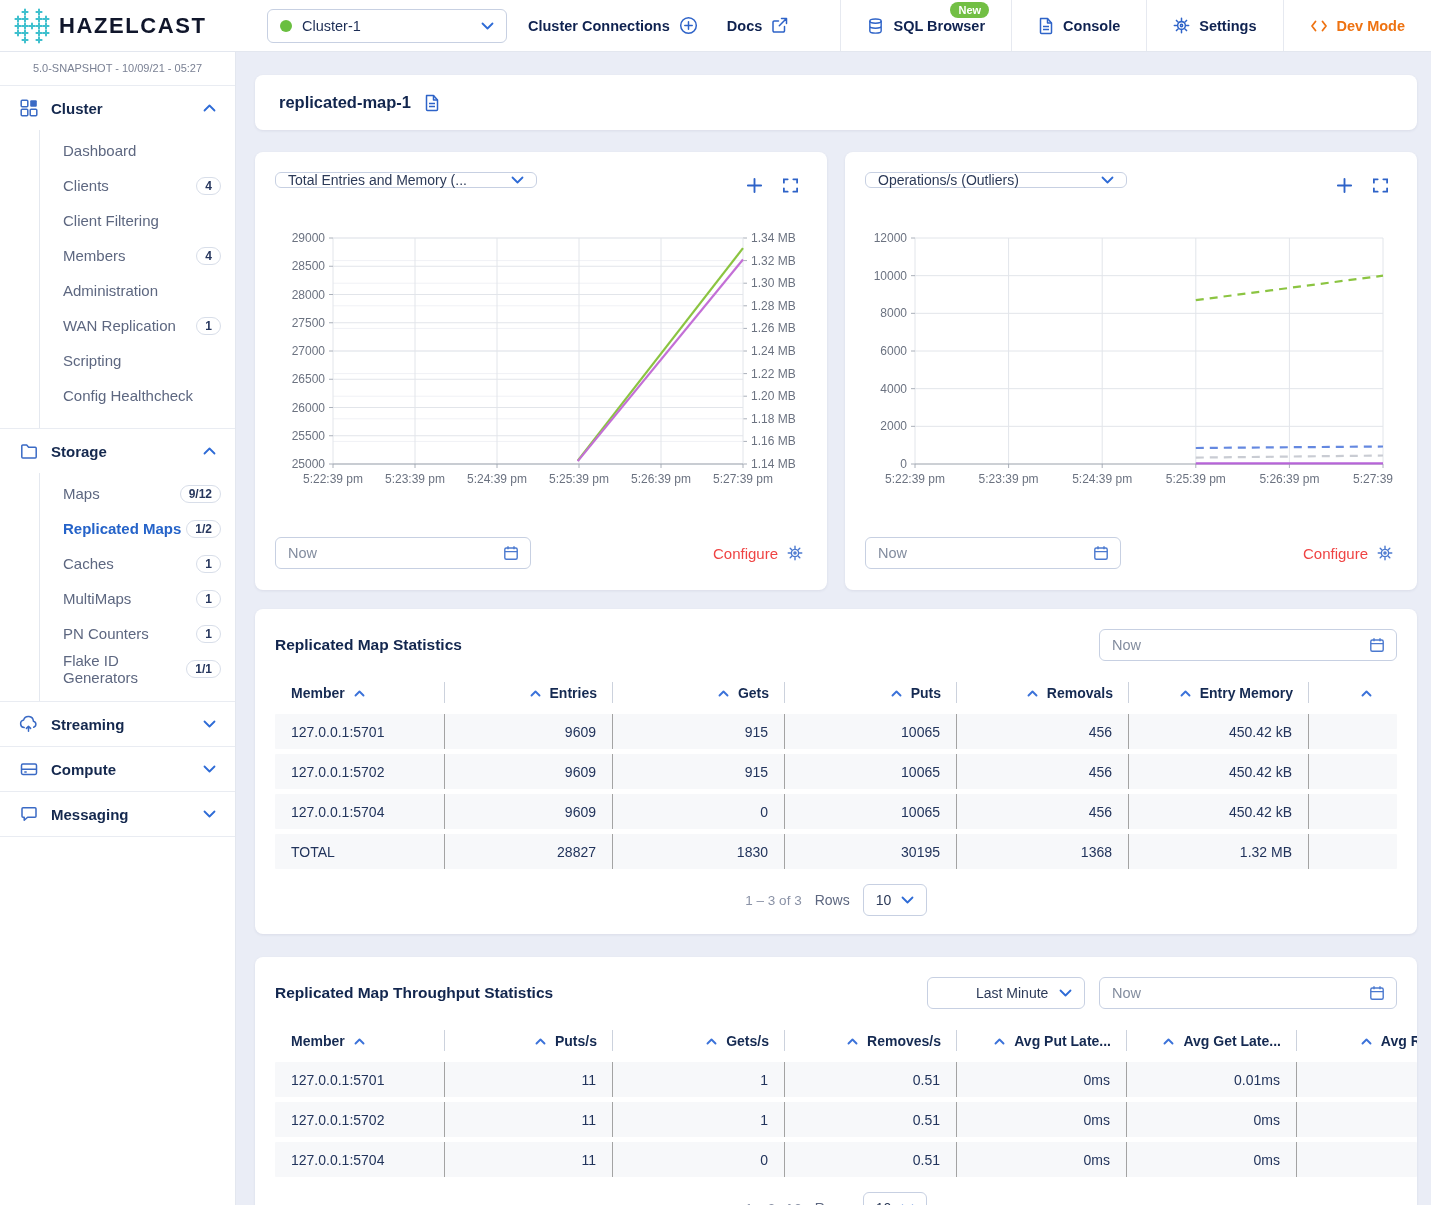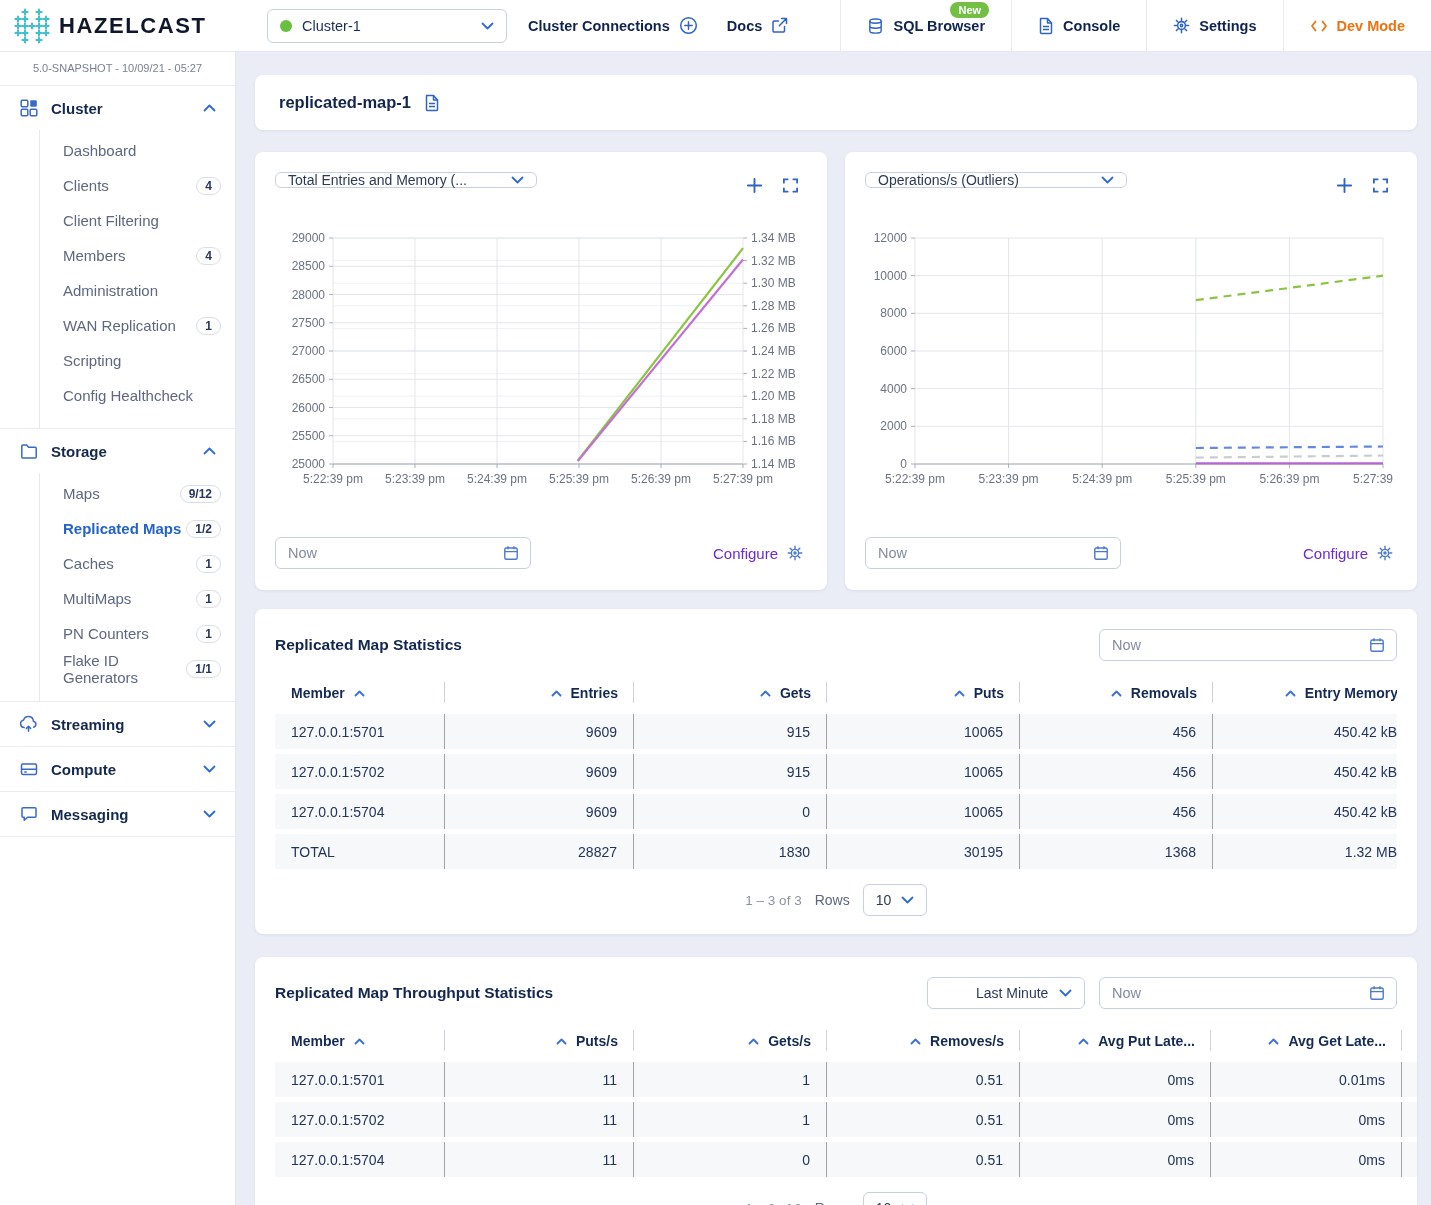--- a/index.html
+++ b/index.html
@@ -53,31 +53,31 @@
   .chart-head { display:flex; align-items:flex-start; justify-content:space-between; }
   .chart-select { width:262px; height:16px; font-size:14px; color:#2c3a58; }
   .chart-actions { display:flex; gap:19px; margin:5px 8px 0 0; }
   .chart-actions .abtn { display:flex; cursor:default; }
   .chart-box { height:260px; margin-top:36px; }
   .chart-foot { display:flex; align-items:center; justify-content:space-between; margin-top:auto; }
   .date-input { width:256px; height:32px; border:1px solid #c7d0e2; border-radius:6px;
     display:flex; align-items:center; gap:8px; padding:0 11px 0 12px; font-size:14.5px;
     color:#828c9e; background:#fff; }
   .date-input .lbl { flex:1; }
-  .configure { display:flex; align-items:center; gap:9px; color:#6d28d9; font-size:15px; margin-right:4px; }
+  .configure { display:flex; align-items:center; gap:9px; color:#ef4444; font-size:15px; margin-right:4px; }
   
   .table-card { padding:20px 20px 10px; margin-bottom:23px; overflow:hidden; }
   .table-head-row { display:flex; align-items:center; justify-content:space-between; margin-bottom:16px; }
   .tbl-title { font-size:15.5px; font-weight:bold; color:#12264e; }
   .controls { display:flex; gap:14px; }
   .interval-select { width:158px; height:32px; font-size:14px; color:#2c3a58;padding-left:48px; }
   .ctl-date { width:298px; }
   .table-wrap { overflow:hidden; }
   .table-wrap.bleed { margin-right:-20px; }
-  .tr { display:grid;gap:21px; }
+  .tr { display:grid; }
   .tr.head .th { font-size:14px; font-weight:bold; color:#152a52; padding:8px 16px 13px;
     display:flex; align-items:center; gap:9px; position:relative; }
   .th.num { justify-content:flex-end; }
   .th:not(:last-child)::after { content:""; position:absolute; right:0; top:5px;
     height:21px; width:1px; background:#ccd2dd; }
   .tr.row { background:#f7f8fa; margin-bottom:5px; border-radius:1px; }
   .tr.row .td { padding:8px 16px; font-size:14px; color:#22345c; display:flex;
     align-items:center; min-height:35px; border-right:1px solid #a3a3a3; }
   .tr.row .td:last-child { border-right:none; }
   .td.num { justify-content:flex-end; }

